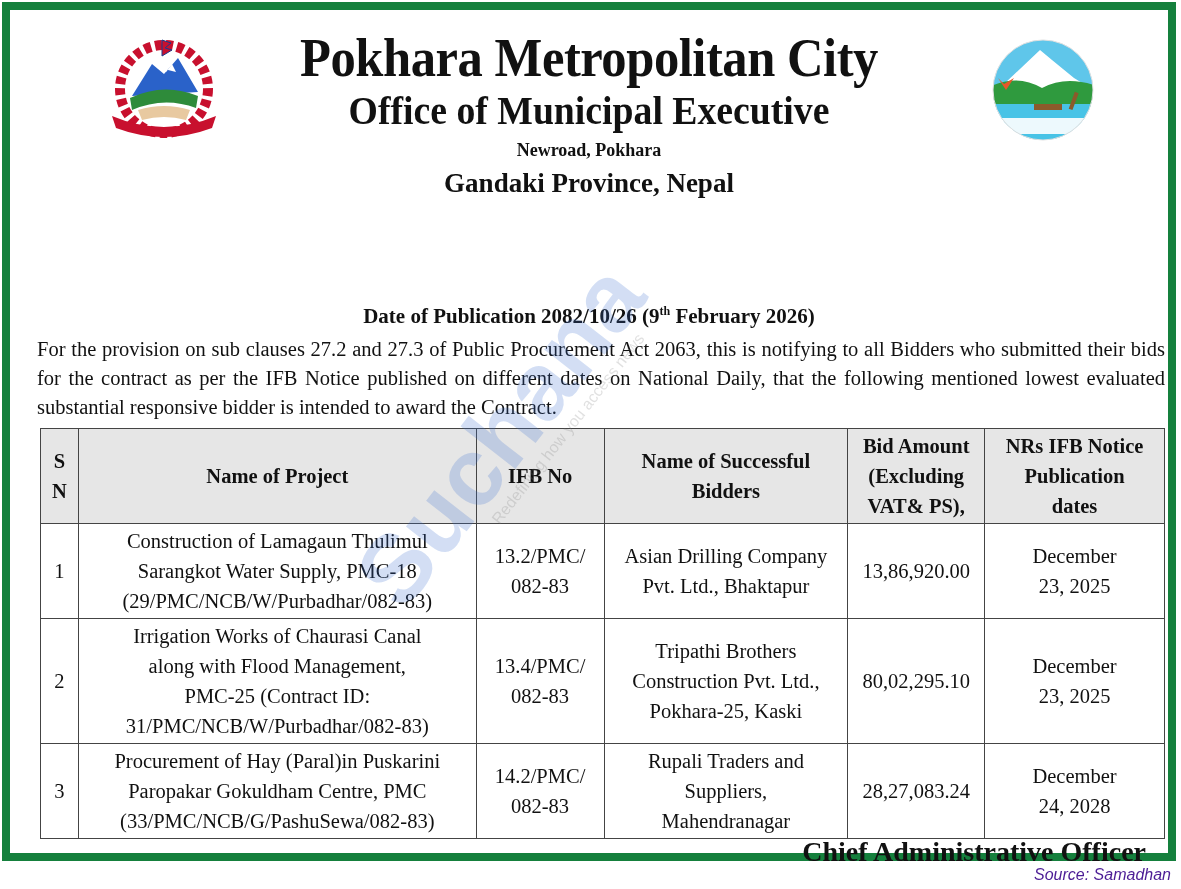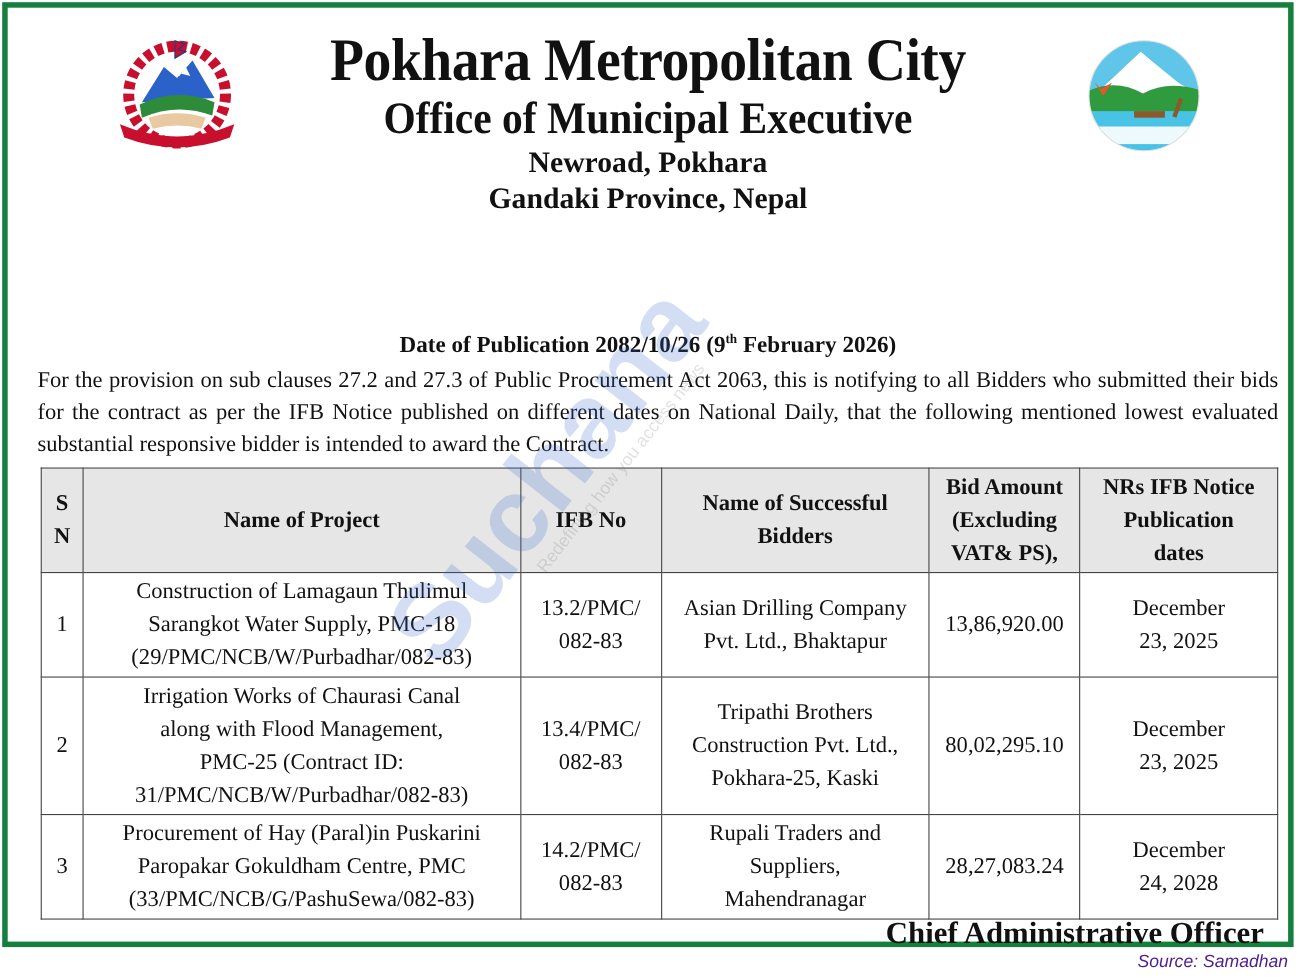--- a/index.html
+++ b/index.html
@@ -2,29 +2,29 @@
 <html><head>
   <meta charset="utf-8">
   <style>
     html, body { margin: 0; padding: 0; }
     body {
       width: 1181px; height: 889px; background: #ffffff; position: relative; overflow: hidden;
       font-family: "Liberation Serif", "DejaVu Serif", serif; color: #111;
     }
     .frame {
       position: absolute; left: 2px; top: 2px; width: 1174px; height: 859px;
-      border: 5px solid #15803d; box-sizing: border-box; background: #fff;
+      border: 8px solid #15803d; box-sizing: border-box; background: #fff;
     }
     .header { position: absolute; left: 0; top: 0; width: 100%; height: 202px; }
     .emblem-left { position: absolute; left: 92px; top: 24px; width: 125px; height: 108px; }
     .emblem-right { position: absolute; left: 974px; top: 28px; width: 118px; height: 108px; }
     .title-block { position: absolute; left: 0; right: 0; top: 18px; text-align: center; }
     .t1 { font-size: 55px; font-weight: bold; line-height: 60px; letter-spacing: -0.5px; transform: scaleX(0.92); }
     .t2 { font-size: 41px; font-weight: bold; line-height: 44px; margin-top: 0px; transform: scaleX(0.92); }
-    .t3 { font-size: 27px; font-weight: bold; line-height: 33px; margin-top: 2px; }
+    .t3 { font-size: 18px; font-weight: bold; line-height: 33px; margin-top: 2px; }
     .t4 { font-size: 27px; font-weight: bold; line-height: 33px; }
 
     .banner {
       position: absolute; left: 0; top: 202px; width: 100%; height: 78px; background: #000;
       color: #fff; text-align: center;
     }
     .banner span { display: inline-block; font-size: 60px; font-weight: bold; line-height: 78px; letter-spacing: 1px; transform: scaleX(0.92); }
 
     .pubdate { position: absolute; left: 0; right: 0; top: 294px; text-align: center; font-size: 21px; font-weight: bold; }
     .pubdate sup { font-size: 12px; }

